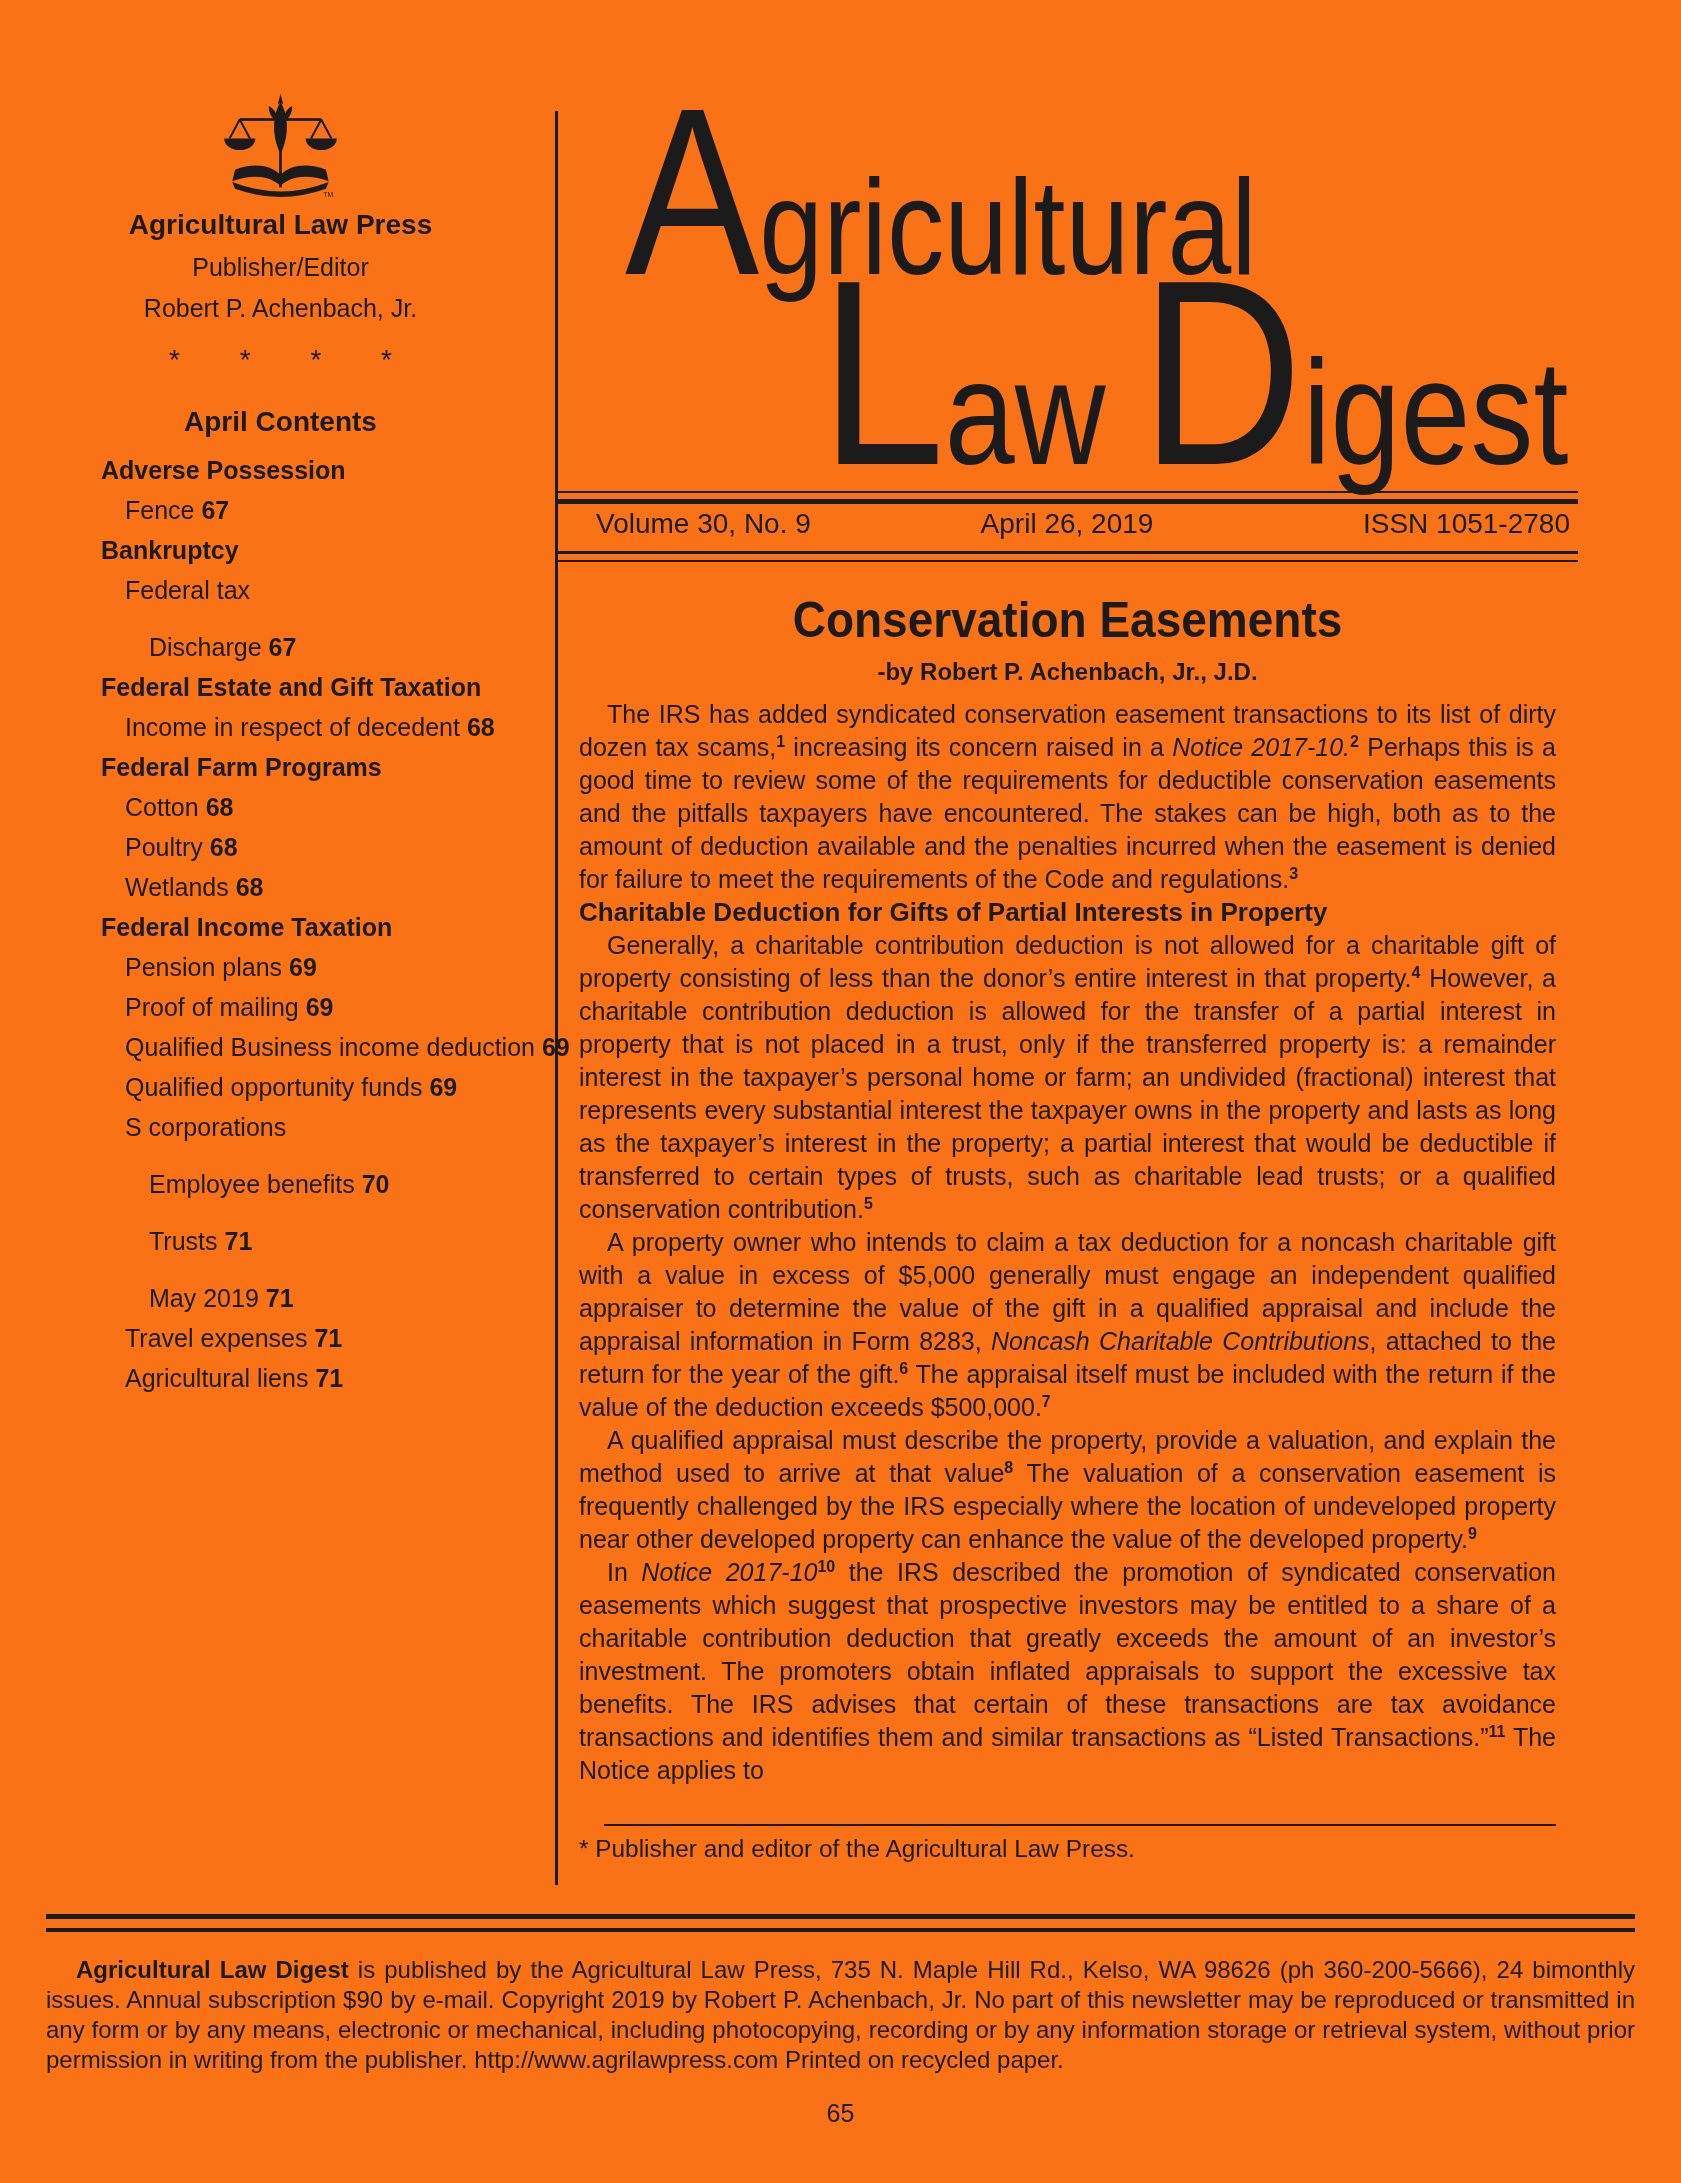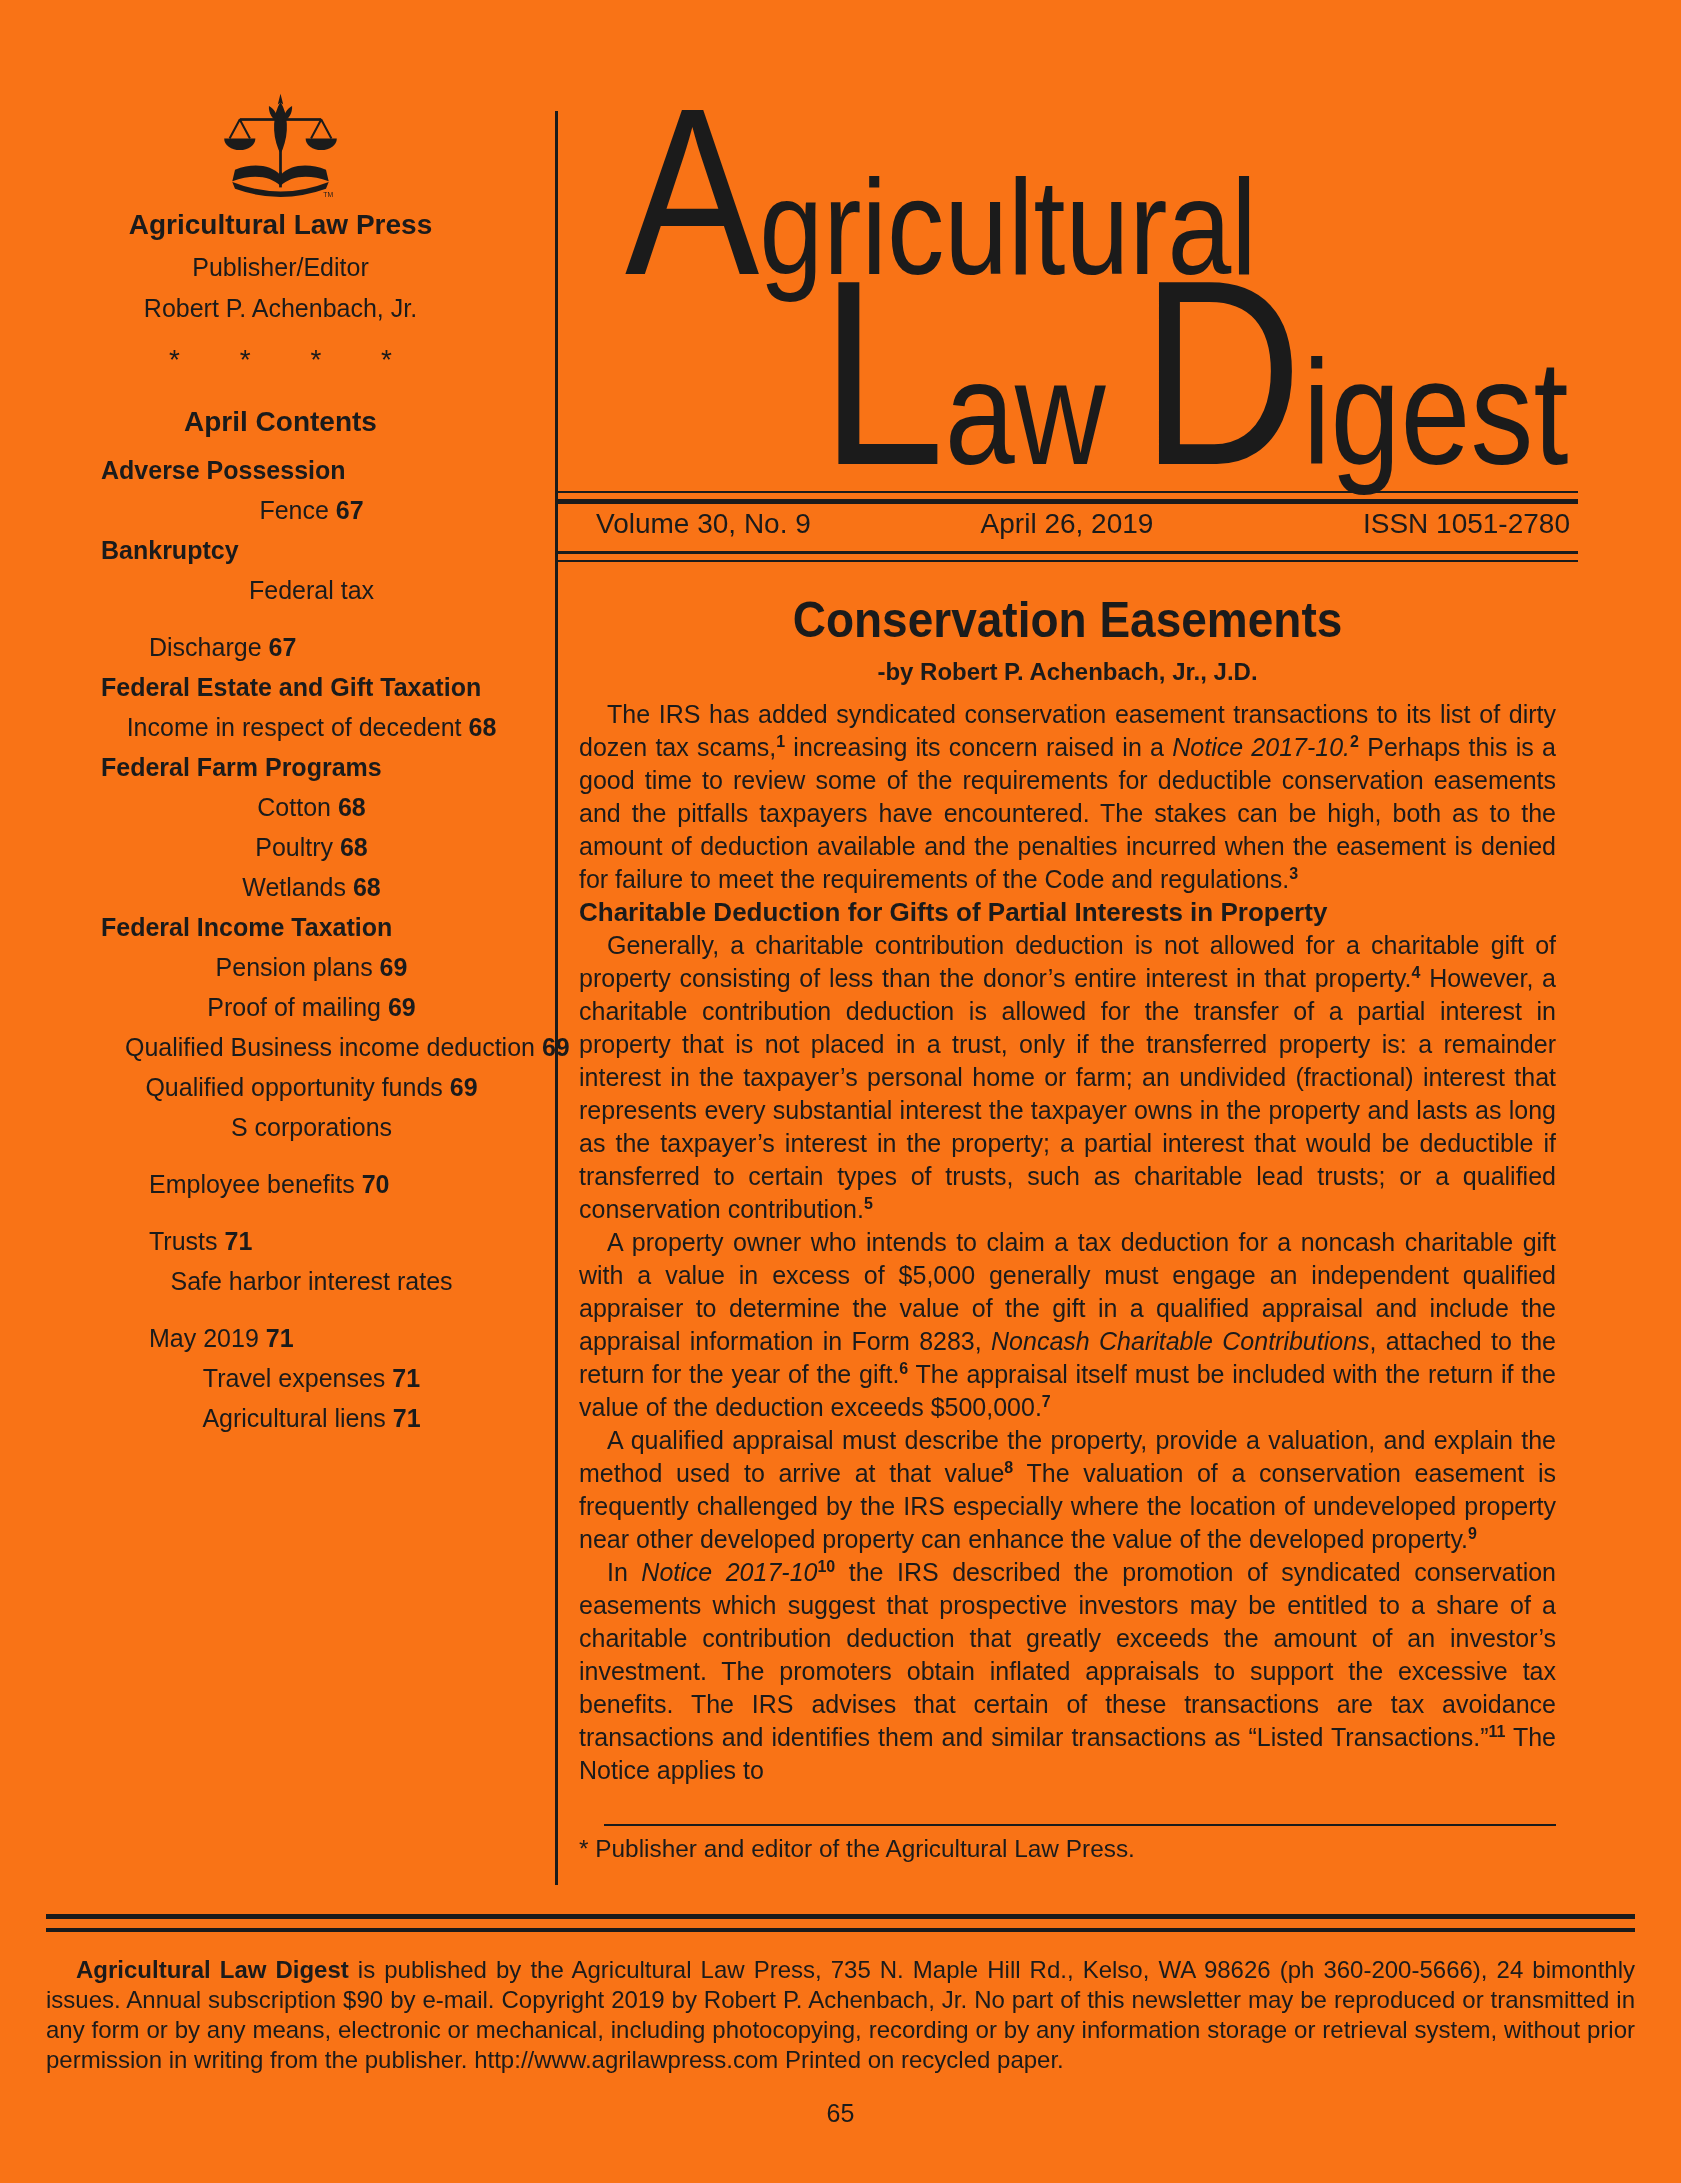--- a/index.html
+++ b/index.html
@@ -12,21 +12,21 @@
   .sidebar{position:absolute;left:63px;top:91px;width:435px;text-align:center;}
   .logo{display:block;margin:0 auto;width:119px;height:112px;}
   .brand{font-size:28px;font-weight:bold;line-height:33px;margin-top:5.3px;}
   .role{font-size:25px;line-height:30px;margin-top:10.6px;}
   .editor{font-size:25px;line-height:30px;margin-top:11.2px;}
   .stars{font-size:28px;line-height:30px;margin-top:22.4px;letter-spacing:26px;padding-left:26px;}
   .toc-title{font-size:28px;font-weight:bold;line-height:33px;margin-top:30px;}
   .toc{list-style:none;margin:12px 0 0 0;padding:0;text-align:left;font-size:25px;}
   .toc li{line-height:40px;white-space:nowrap;}
   .toc li.lvl0{padding-left:38px;font-weight:bold;}
-  .toc li.lvl1{padding-left:62px;text-align:center;}
+  .toc li.lvl1{padding-left:62px;}
   .toc li.lvl2{padding-left:86px;margin-top:17px;}
   .toc .toc-page{font-weight:bold;}
   
   .vdivider{position:absolute;left:555px;top:111px;width:3.3px;height:1774px;background:#1b1b1b;}
   
   .masthead{position:absolute;left:556px;top:0;width:1022px;height:491px;}
   .mast-line{position:absolute;white-space:nowrap;line-height:1;transform:scaleX(0.85);transform-origin:left bottom;}
   .mast-line1{left:69px;top:73px;}
   .mast-line2{left:264px;top:241px;}
   .mast-cap1{font-size:237px;}
@@ -109,21 +109,20 @@
         <li class="toc-item lvl1"><span class="toc-label">Poultry</span> <span class="toc-page">68</span></li>
         <li class="toc-item lvl1"><span class="toc-label">Wetlands</span> <span class="toc-page">68</span></li>
         <li class="toc-item lvl0"><span class="toc-label">Federal Income Taxation</span></li>
         <li class="toc-item lvl1"><span class="toc-label">Pension plans</span> <span class="toc-page">69</span></li>
         <li class="toc-item lvl1"><span class="toc-label">Proof of mailing</span> <span class="toc-page">69</span></li>
         <li class="toc-item lvl1"><span class="toc-label">Qualified Business income deduction</span> <span class="toc-page">69</span></li>
         <li class="toc-item lvl1"><span class="toc-label">Qualified opportunity funds</span> <span class="toc-page">69</span></li>
         <li class="toc-item lvl1"><span class="toc-label">S corporations</span></li>
         <li class="toc-item lvl2"><span class="toc-label">Employee benefits</span> <span class="toc-page">70</span></li>
         <li class="toc-item lvl2"><span class="toc-label">Trusts</span> <span class="toc-page">71</span></li>
-        <li class="toc-item lvl1"><span class="toc-label">Safe harbor interest rates</span></li>
         <li class="toc-item lvl2"><span class="toc-label">May 2019</span> <span class="toc-page">71</span></li>
         <li class="toc-item lvl1"><span class="toc-label">Travel expenses</span> <span class="toc-page">71</span></li>
         <li class="toc-item lvl1"><span class="toc-label">Agricultural liens</span> <span class="toc-page">71</span></li>
       </ul>
   </div>
 
   <div class="vdivider"></div>
 
   <div class="masthead">
     <div class="mast-line mast-line1">

